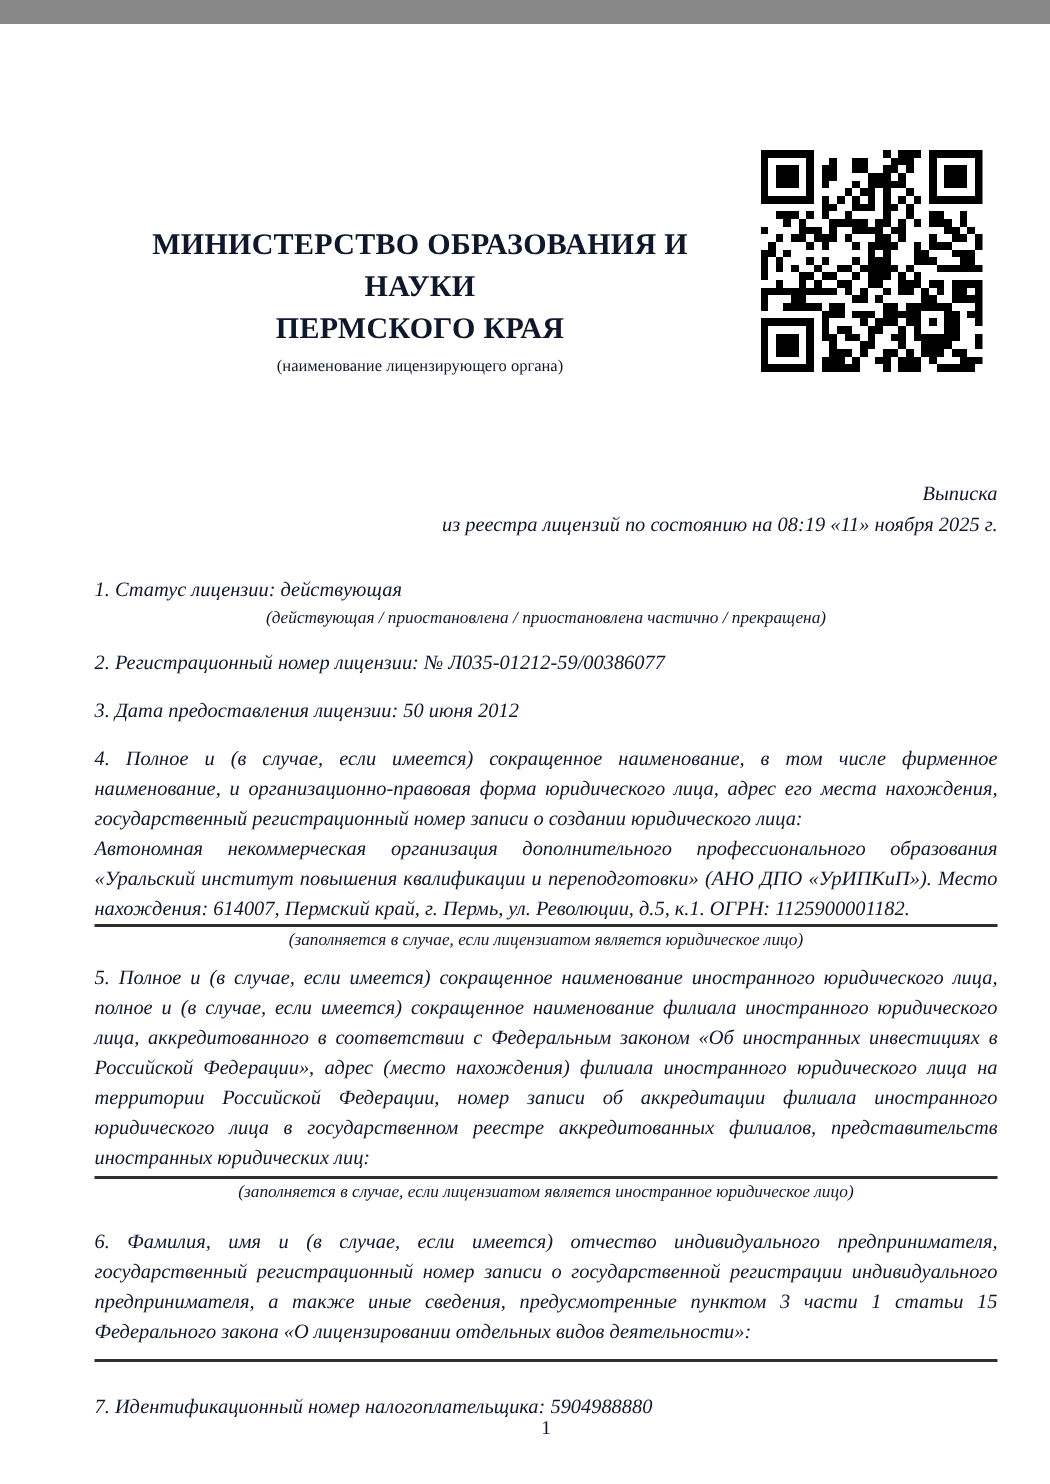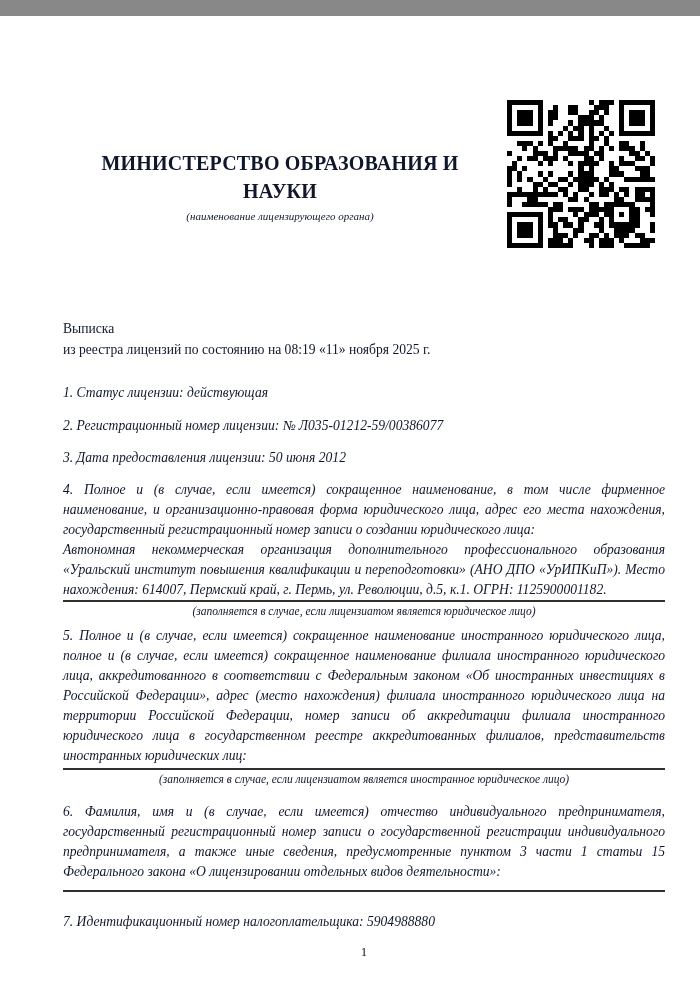--- a/index.html
+++ b/index.html
@@ -23,37 +23,37 @@
   .ministry-line {
     font-size: 20px;
     font-weight: bold;
     line-height: 28px;
     letter-spacing: 0.2px;
   }
   .header-caption {
     font-size: 11px;
     line-height: 13px;
     margin-top: 5px;
-    font-style: italic;
   }
   .qr {
     position: absolute;
     left: 507px;
     top: 84px;
     width: 148px;
     height: 148px;
   }
   .doc-title {
     position: absolute;
     left: 63px;
     top: 302px;
     width: 602px;
-    text-align: left;
+    text-align: right;
     font-size: 13.6px;
     line-height: 21px;
+    font-style: italic;
   }
   .items {
     position: absolute;
     left: 63px;
     top: 367px;
     width: 602px;
     font-size: 13.6px;
   }
   .items p { margin: 0; padding: 0; font-style: italic; }
   .line { line-height: 20px; }
@@ -85,20 +85,21 @@
     font-size: 13px;
   }
 </style>
 </head>
 <body>
 
 <div class="page">
 
   <div class="header-block">
     <div class="ministry-line">МИНИСТЕРСТВО ОБРАЗОВАНИЯ И НАУКИ</div>
+    <div class="ministry-line">ПЕРМСКОГО КРАЯ</div>
     <div class="header-caption">(наименование лицензирующего органа)</div>
   </div>
 
   <div class="qr" id="qr-box"><svg width="148" height="148" viewBox="0 0 29 29" shape-rendering="crispEdges" fill="#000000">
         <rect x="0" y="0" width="1" height="1"></rect>
         <rect x="1" y="0" width="1" height="1"></rect>
         <rect x="2" y="0" width="1" height="1"></rect>
         <rect x="3" y="0" width="1" height="1"></rect>
         <rect x="4" y="0" width="1" height="1"></rect>
         <rect x="5" y="0" width="1" height="1"></rect>
@@ -529,20 +530,21 @@
       </svg></div>
 
   <div class="doc-title">
     <div>Выписка</div>
     <div>из реестра лицензий по состоянию на 08:19 «11» ноября 2025 г.</div>
   </div>
 
   <div class="items">
 
     <p class="line">1. Статус лицензии: действующая</p>
+    <p class="caption">(действующая / приостановлена / приостановлена частично / прекращена)</p>
 
     <p class="line mt13">2. Регистрационный номер лицензии: № Л035-01212-59/00386077</p>
 
     <p class="line mt12">3. Дата предоставления лицензии: 50 июня 2012</p>
 
     <div>
       <p class="para mt12">4. Полное и (в случае, если имеется) сокращенное наименование, в том числе фирменное наименование, и организационно-правовая форма юридического лица, адрес его места нахождения, государственный регистрационный номер записи о создании юридического лица:</p>
       <p class="para">Автономная некоммерческая организация дополнительного профессионального образования «Уральский институт повышения квалификации и переподготовки» (АНО ДПО «УрИПКиП»). Место нахождения: 614007, Пермский край, г. Пермь, ул. Революции, д.5, к.1. ОГРН: 1125900001182.</p>
       <div class="rule"></div>
       <p class="caption">(заполняется в случае, если лицензиатом является юридическое лицо)</p>

